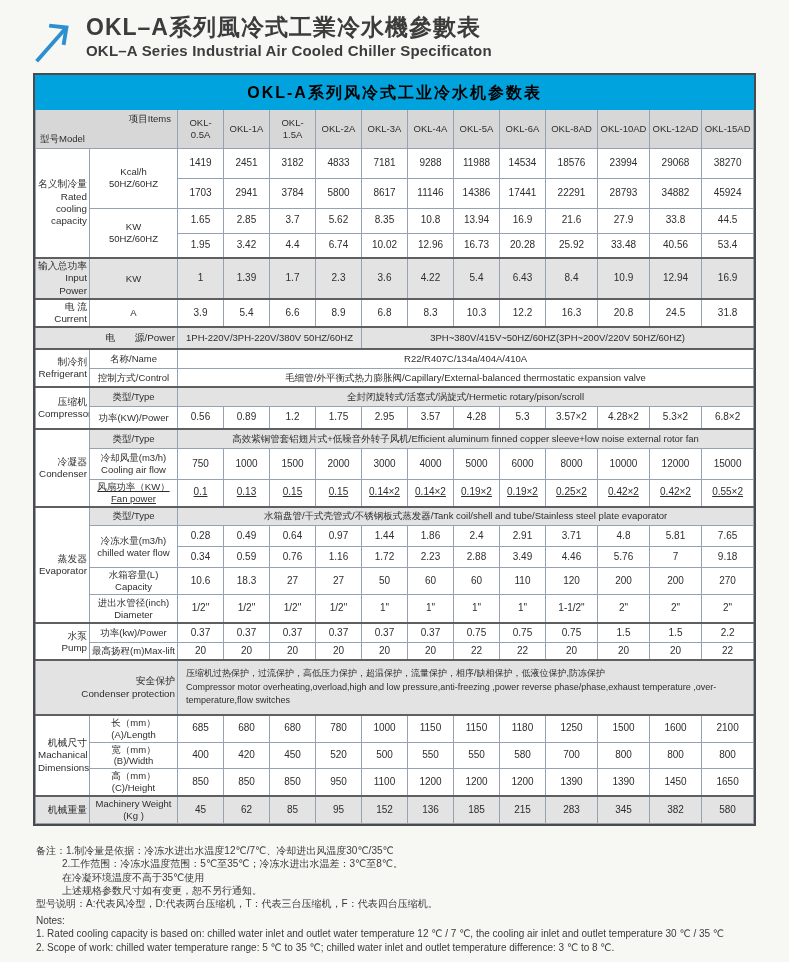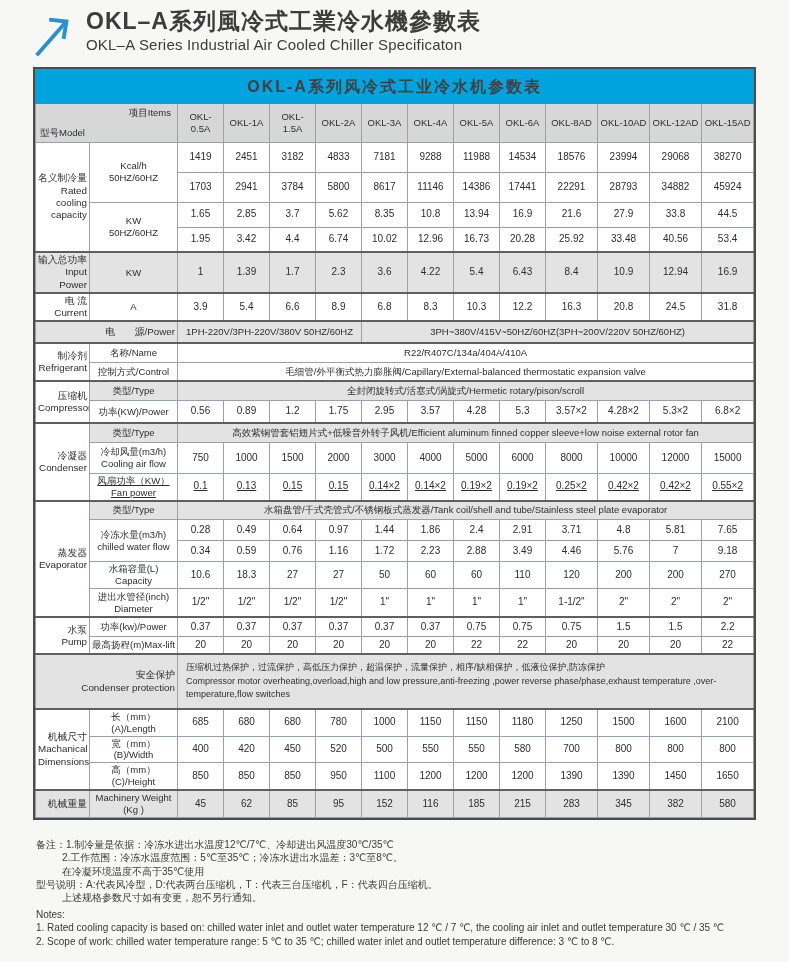--- a/index.html
+++ b/index.html
@@ -13,38 +13,38 @@
   html,body{margin:0;padding:0;}
   body{
     width:789px;height:962px;
     background:#f7f7f4;
     font-family:"Liberation Sans","DejaVu Sans",sans-serif;
     color:var(--ink);
   }
   .page{position:relative;width:789px;height:962px;overflow:hidden;}
 
   
-  .hdr-block{display:flex;align-items:flex-start;padding:8px 0 0 28px;}
+  .hdr-block{display:flex;align-items:flex-start;padding:14px 0 0 28px;}
   .logo{width:50px;height:50px;flex:0 0 auto;margin-top:2px;}
   .titles{margin-left:8px;}
   .title-zh{font-size:23px;font-weight:bold;color:#3c3c3c;letter-spacing:1px;line-height:1.15;}
-  .title-en{font-size:15px;font-weight:400;color:#3c3c3c;margin-top:2px;letter-spacing:.2px;}
+  .title-en{font-size:15px;font-weight:700;color:#3c3c3c;margin-top:2px;letter-spacing:.2px;}
 
   
   .twrap{width:723px;margin:7px 0 0 33px;border:2px solid #4b4b4b;background:#fff;}
   table{border-collapse:collapse;width:100%;table-layout:fixed;}
   td,th{
     border:1px solid var(--grid);
     font-size:10px;color:var(--ink);
     text-align:center;vertical-align:middle;
     padding:1px 2px;white-space:pre-line;line-height:1.25;
     overflow:hidden;
   }
   th.titlebar{
-    background:var(--accent);color:#404040;border:1px solid var(--accent);
+    background:var(--accent);color:#000000;border:1px solid var(--accent);
     font-size:16px;font-weight:bold;height:34px;letter-spacing:2px;
   }
   tr.hdr th{background:var(--hdr-gray);height:27px;font-weight:normal;font-size:9.5px;}
   .corner{
     position:relative;
     background-color:var(--hdr-gray);
     background-image:linear-gradient(to bottom right,
       transparent calc(50% - 0.6px),
       #7f8ba0 calc(50% - 0.6px),
       #7f8ba0 calc(50% + 0.6px),
@@ -455,38 +455,38 @@
           </tr>
           <tr class="sec" style="height: 22px; margin-top: 28px;">
             <td class="cat g">机械重量</td>
             <td class="sub g">Machinery Weight
 (Kg )</td>
             <td class="val g">45</td>
             <td class="val g">62</td>
             <td class="val g">85</td>
             <td class="val g">95</td>
             <td class="val g">152</td>
-            <td class="val g">116</td>
+            <td class="val g">136</td>
             <td class="val g">185</td>
             <td class="val g">215</td>
             <td class="val g">283</td>
             <td class="val g">345</td>
             <td class="val g">382</td>
             <td class="val g">580</td>
           </tr>
         </tbody>
     </table>
   </div>
 
   <div class="notes">
       <div class="note-line ind0">备注：1.制冷量是依据：冷冻水进出水温度12℃/7℃、冷却进出风温度30℃/35℃</div>
       <div class="note-line ind1">2.工作范围：冷冻水温度范围：5℃至35℃；冷冻水进出水温差：3℃至8℃。</div>
       <div class="note-line ind1">在冷凝环境温度不高于35℃使用</div>
+      <div class="note-line ind1">上述规格参数尺寸如有变更，恕不另行通知。</div>
       <div class="note-line ind0">型号说明：A:代表风冷型，D:代表两台压缩机，T：代表三台压缩机，F：代表四台压缩机。</div>
-      <div class="note-line ind1">上述规格参数尺寸如有变更，恕不另行通知。</div>
     </div>
   <div class="notes en">
       <div class="note-line ind0">Notes:</div>
       <div class="note-line ind0">1. Rated cooling capacity is based on: chilled water inlet and outlet water temperature 12 ℃ / 7 ℃, the cooling air inlet and outlet temperature 30 ℃ / 35 ℃</div>
       <div class="note-line ind0">2. Scope of work: chilled water temperature range: 5 ℃ to 35 ℃; chilled water inlet and outlet temperature difference: 3 ℃ to 8 ℃.</div>
     </div>
 
 </div>
 
 </body></html>

